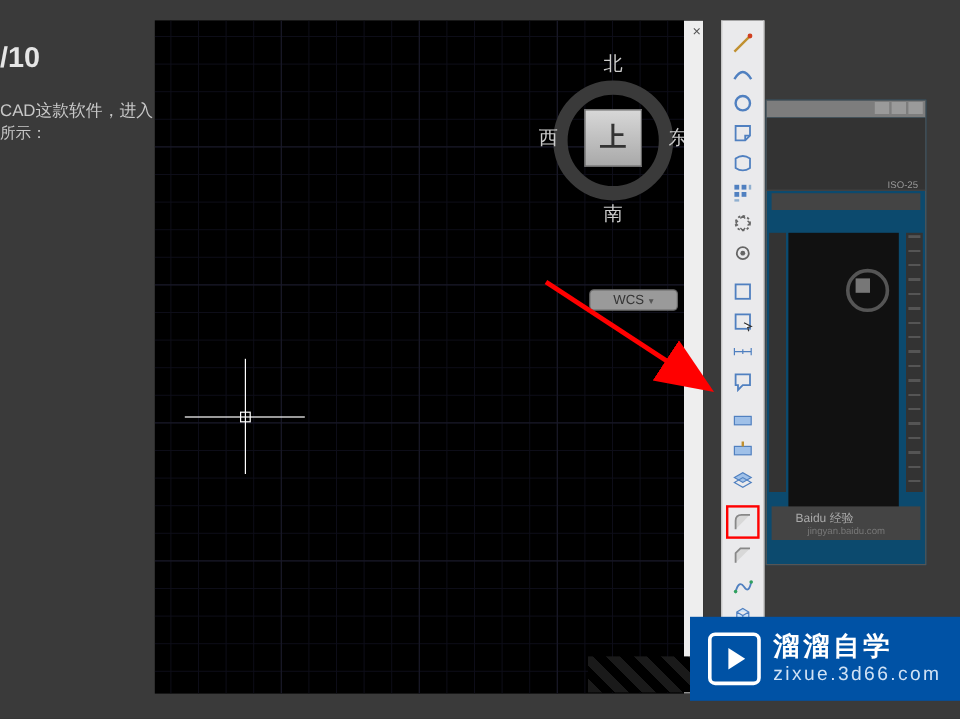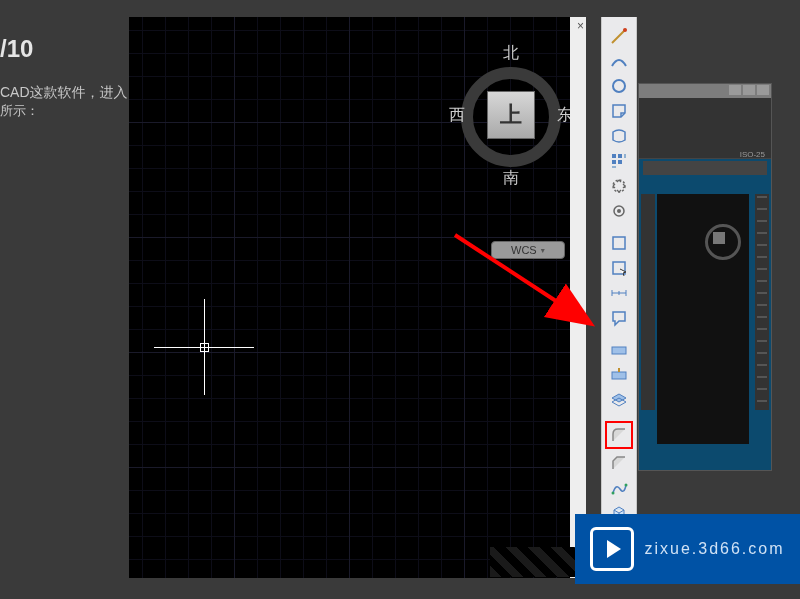--- a/index.html
+++ b/index.html
@@ -254,20 +254,24 @@
       <span></span>
     </div>
   <div class="thumb-ribbon"></div>
   <div class="thumb-layerbox"></div>
   <div class="thumb-iso">ISO-25</div>
   <div class="thumb-viewport">
     <div class="thumb-vc"></div>
   </div>
   <div class="thumb-left"></div>
   <div class="thumb-side"></div>
+  <div class="thumb-baidu">
+    <div class="thumb-baidu-logo">Baidu 经验</div>
+    <div class="thumb-url">jingyan.baidu.com</div>
+  </div>
 </div>
 
 <div class="viewport">
   <div class="grid-major"></div>
 
   <div class="crosshair">
     <div class="cross-h"></div>
     <div class="cross-v"></div>
     <div class="cross-box"></div>
   </div>
@@ -431,15 +435,16 @@
   <line x1="455" y1="235" x2="585" y2="320" stroke="#ff0000" stroke-width="4" marker-end="url(#ah)"></line>
 </svg>
 
 <div class="pixelate"></div>
 
 <div class="watermark">
   <div class="wm-logo">
       <div class="wm-play"></div>
     </div>
   <div class="wm-text">
+    <span class="wm-main">溜溜自学</span>
     <span class="wm-sub">zixue.3d66.com</span>
   </div>
 </div>
 
 </body></html>

